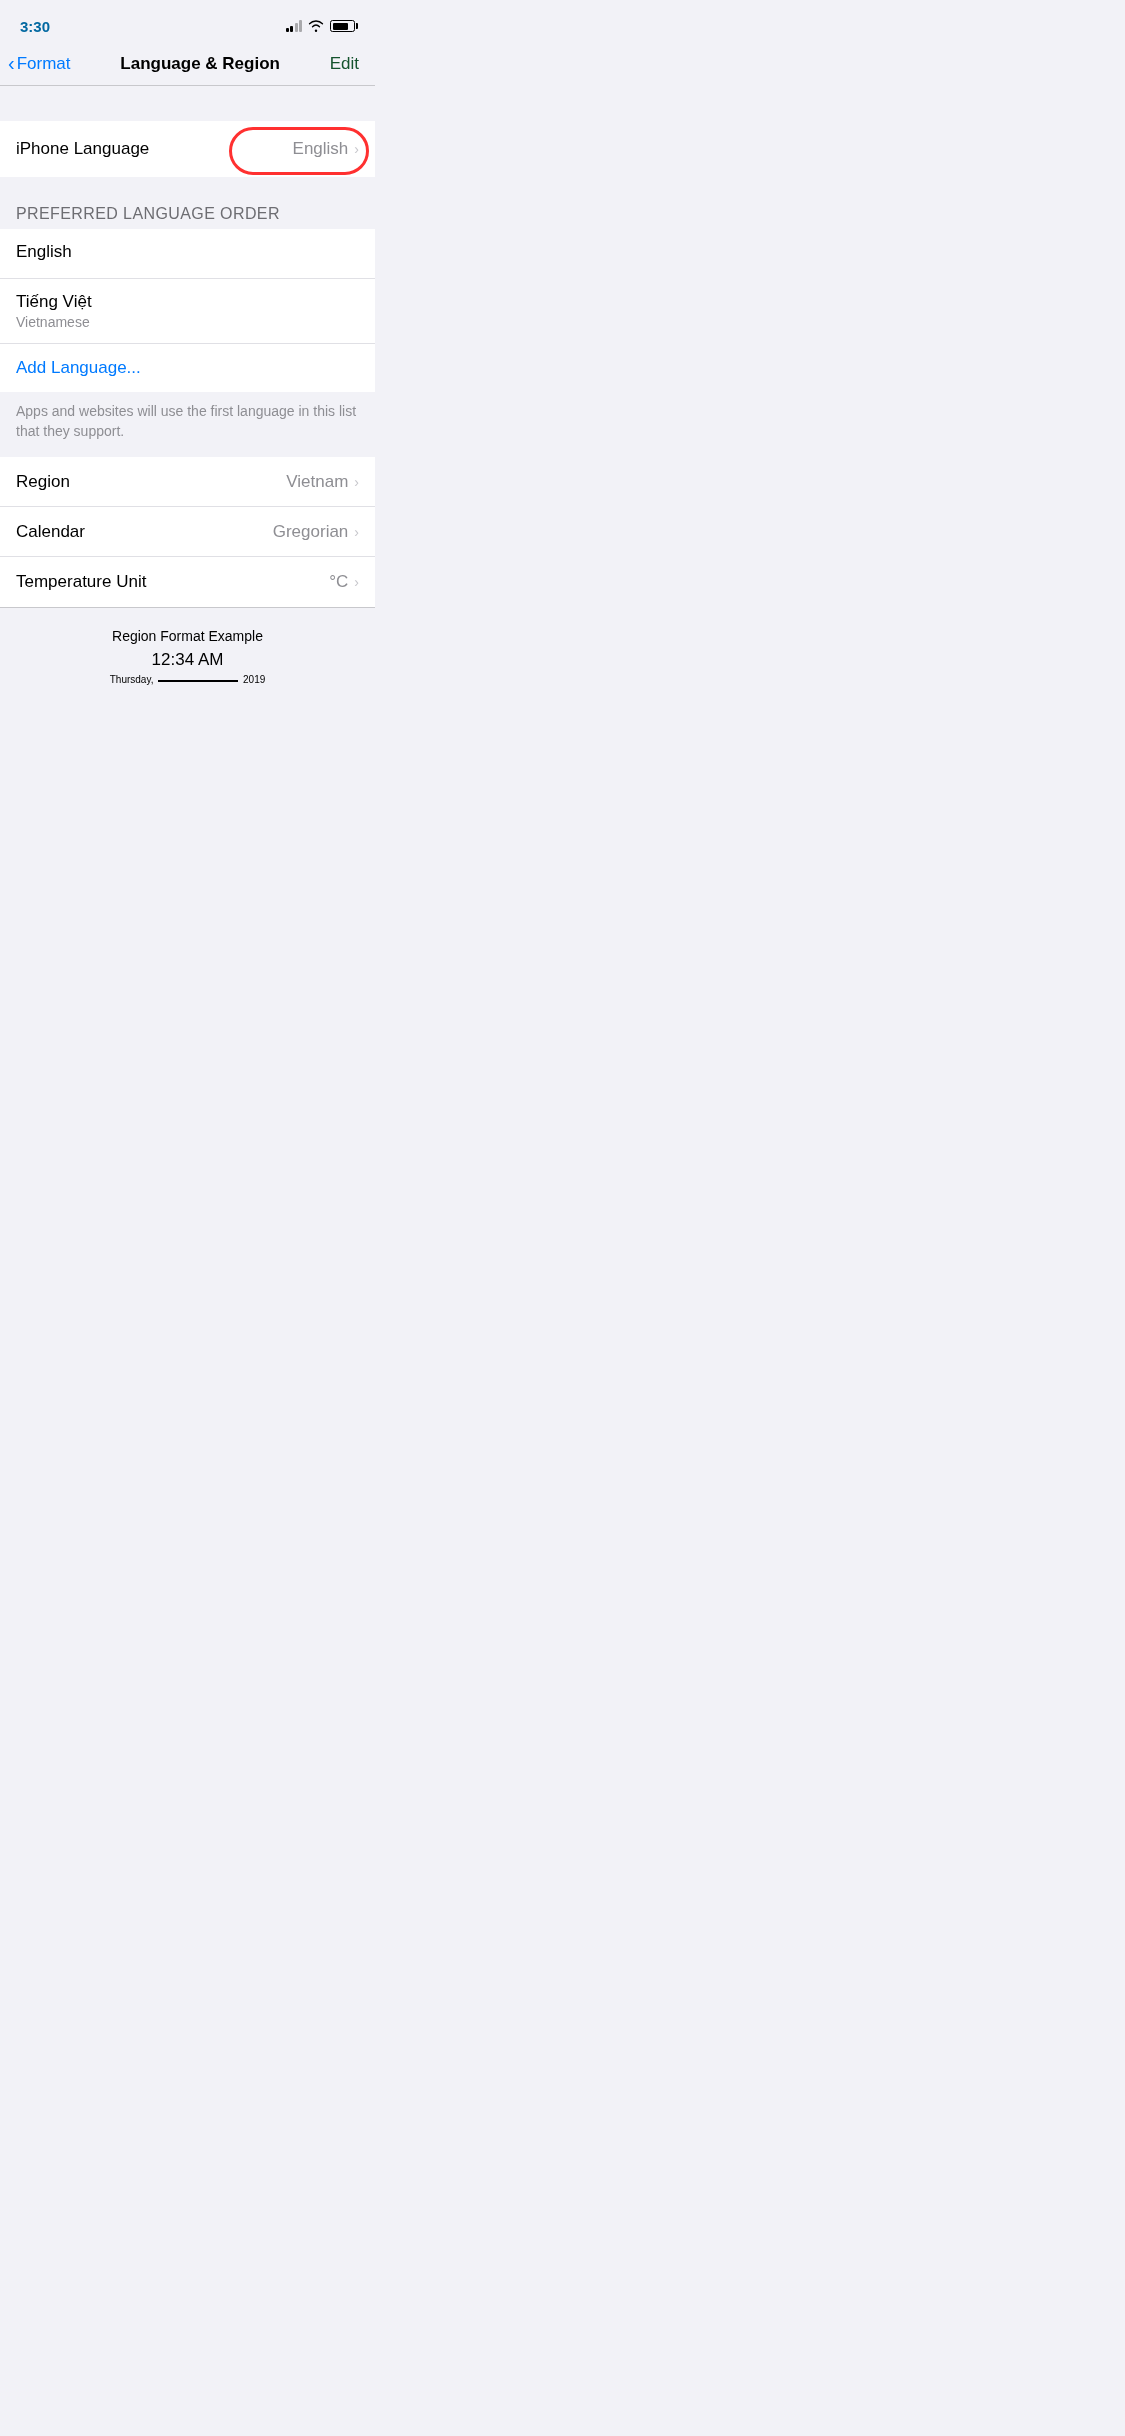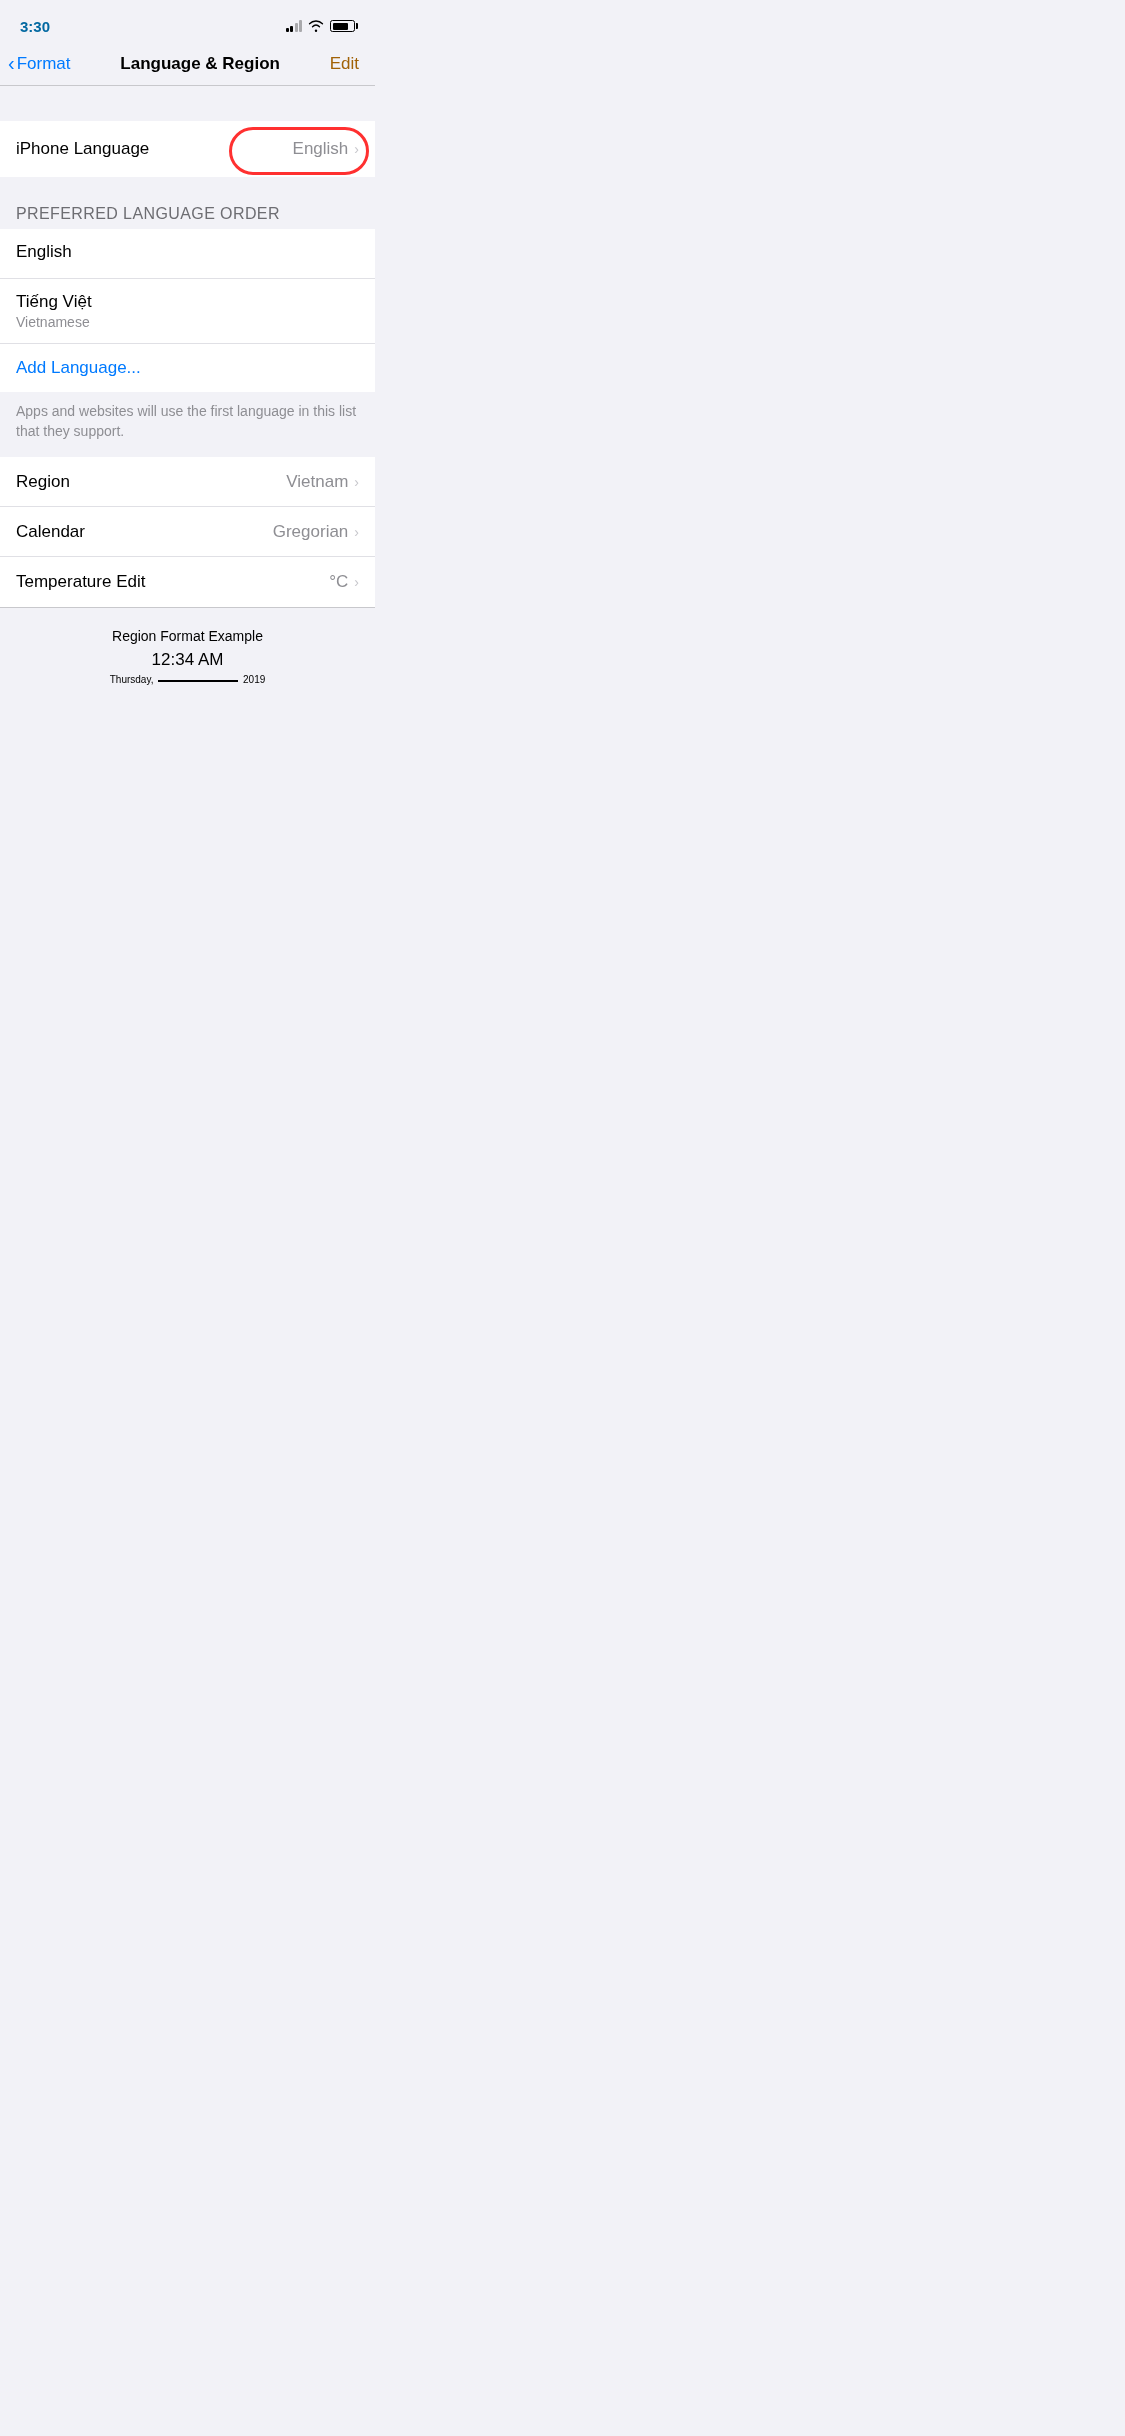--- a/index.html
+++ b/index.html
@@ -109,21 +109,21 @@
       color: #007aff;
     }
 
     .nav-title {
       font-size: 17px;
       font-weight: 600;
       color: #000;
     }
 
     .nav-edit {
-      color: #a16207;
+      color: #14532d;
       font-size: 17px;
       cursor: pointer;
     }
 
     
     .section-gap {
       height: 35px;
       background: #f2f2f7;
     }
 
@@ -369,21 +369,21 @@
 
   <div class="settings-row">
     <span class="row-label">Calendar</span>
     <div class="row-value-container">
       <span class="row-value">Gregorian</span>
       <span class="row-chevron">›</span>
     </div>
   </div>
 
   <div class="settings-row">
-    <span class="row-label">Temperature Edit</span>
+    <span class="row-label">Temperature Unit</span>
     <div class="row-value-container">
       <span class="row-value">°C</span>
       <span class="row-chevron">›</span>
     </div>
   </div>
 </div>
 
 <div class="region-format-section">
   <div class="region-format-title">Region Format Example</div>
   <div class="region-format-time">12:34 AM</div>

